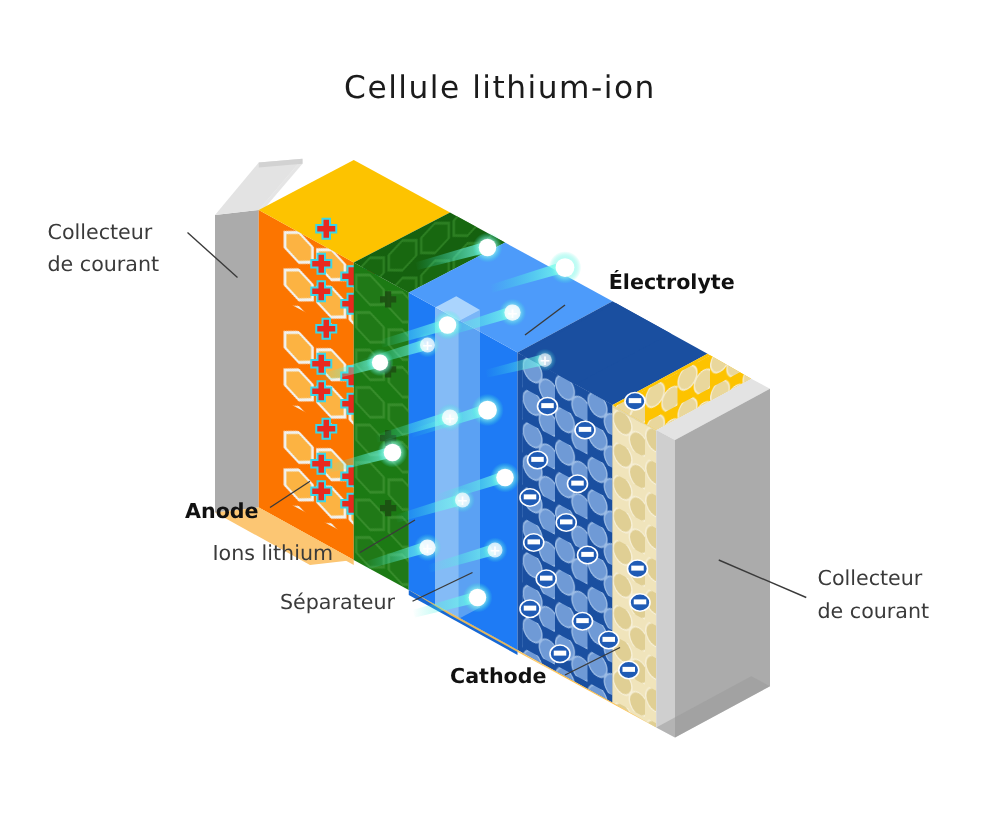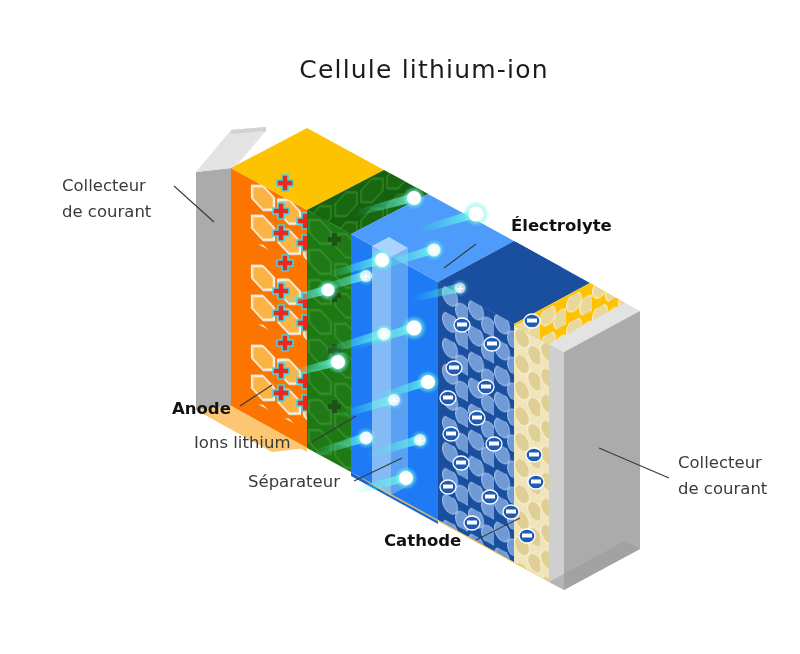--- a/index.html
+++ b/index.html
@@ -3,21 +3,21 @@
 <meta charset="utf-8">
 <style>
   html,body{margin:0;padding:0;}
   body{
     width:800px;height:654px;
     background:#ffffff;
     font-family:"DejaVu Sans", sans-serif;
     overflow:hidden;
     position:relative;
   }
-  #stage{position:absolute;inset:0;margin-left:24px;}
+  #stage{position:absolute;inset:0;}
   svg#scene{position:absolute;left:0;top:0;width:800px;height:654px;}
 
   .title-text{
     font-family:"DejaVu Sans", sans-serif;
     font-size:25px;
     fill:#1b1b1b;
     letter-spacing:1.2px;
   }
   .lbl{
     font-family:"DejaVu Sans", sans-serif;

